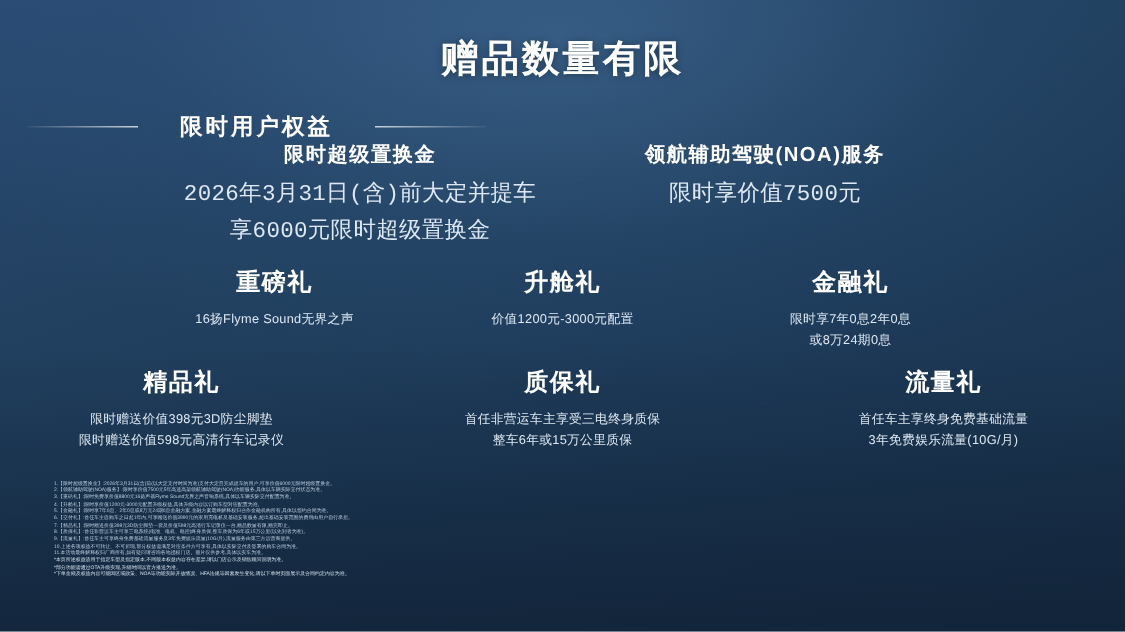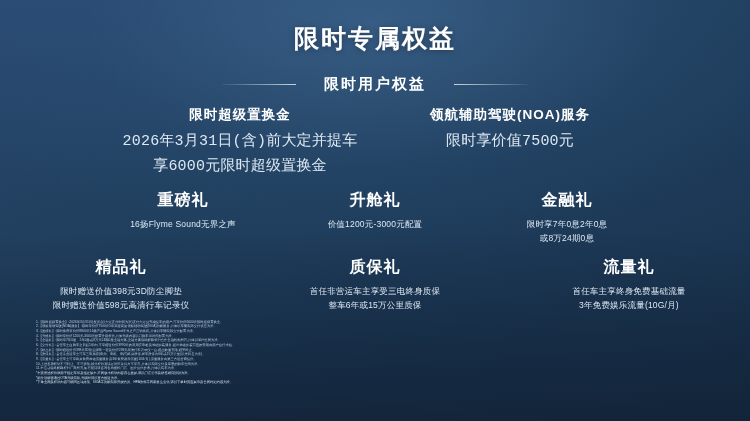--- a/index.html
+++ b/index.html
@@ -51,21 +51,21 @@
     font-size: 25px;
     font-weight: bold;
     letter-spacing: 2px;
     margin: 22px 0 0 0;
     color: #ffffff;
     text-shadow: 0 1px 6px rgba(0,0,0,0.35);
   }
   .section-head {
     display: flex;
     align-items: center;
-    justify-content: center;
+    justify-content: flex-start;
     gap: 28px;
     margin: 20px 0 0 0;
   }
   .section-head .rule {
     width: 74px;
     height: 1px;
     background: linear-gradient(to right, rgba(255,255,255,0.05), rgba(255,255,255,0.75));
   }
   .section-head .rule.right {
     background: linear-gradient(to left, rgba(255,255,255,0.05), rgba(255,255,255,0.75));
@@ -84,21 +84,21 @@
     background: linear-gradient(to right, rgba(241,226,189,0.05), rgba(241,226,189,0.8));
   }
   .section-head.gold .rule.right {
     background: linear-gradient(to left, rgba(241,226,189,0.05), rgba(241,226,189,0.8));
   }
   .row {
     display: flex;
     justify-content: center;
   }
   .row.two {
-    margin-top: 12px;
+    margin-top: 0;
   }
   .row.four {
     margin-top: 10px;
   }
   .row.three {
     margin-top: 12px;
     gap: 48px;
   }
   .card {
     text-align: center;
@@ -143,21 +143,21 @@
   .footnotes .fn.strong {
     color: #d3e0ec;
   }
 </style>
 </head>
 <body>
 
 <div class="poster">
   <div class="content">
 
-    <div class="main-title">限时专属权益</div>
+    <div class="main-title">赠品数量有限</div>
 
     <div class="section-head">
       <span class="rule"></span>
       <span class="stitle">限时用户权益</span>
       <span class="rule right"></span>
     </div>
 
     <div class="row two">
       <div class="card">
         <div class="card-title">限时超级置换金</div>

